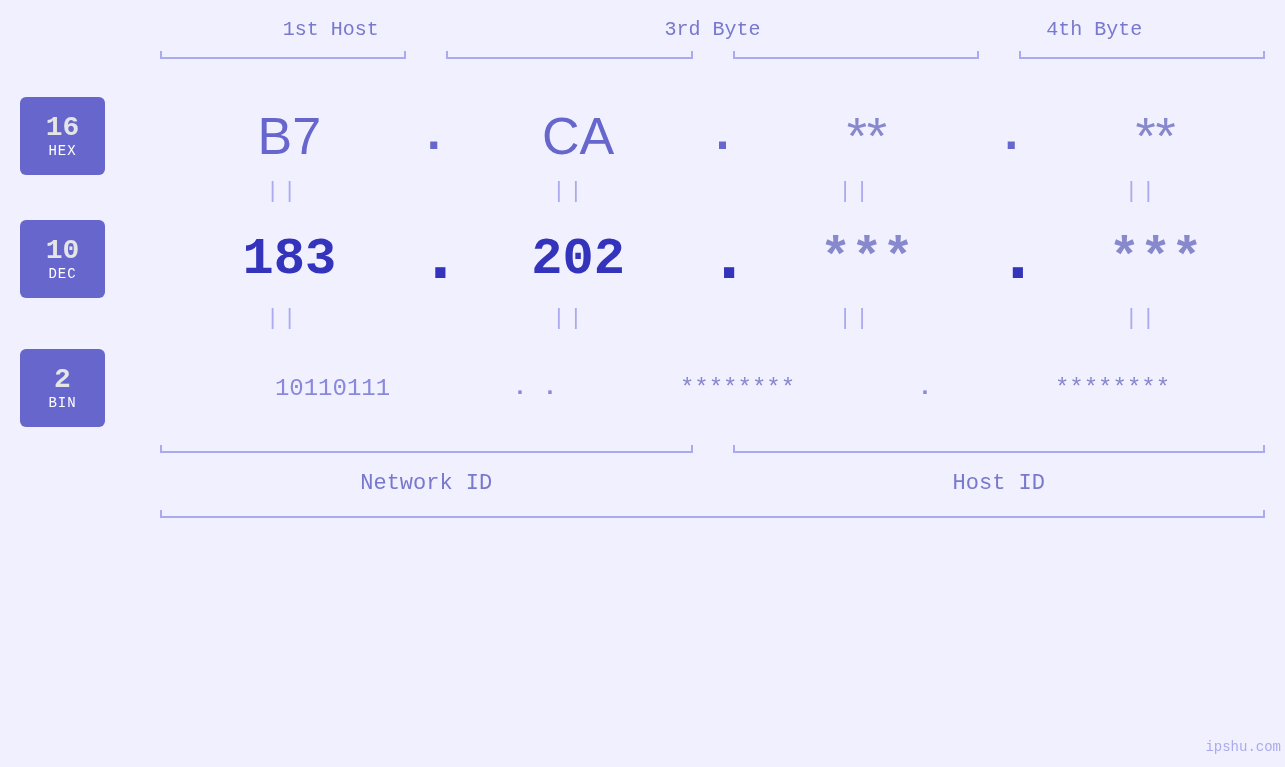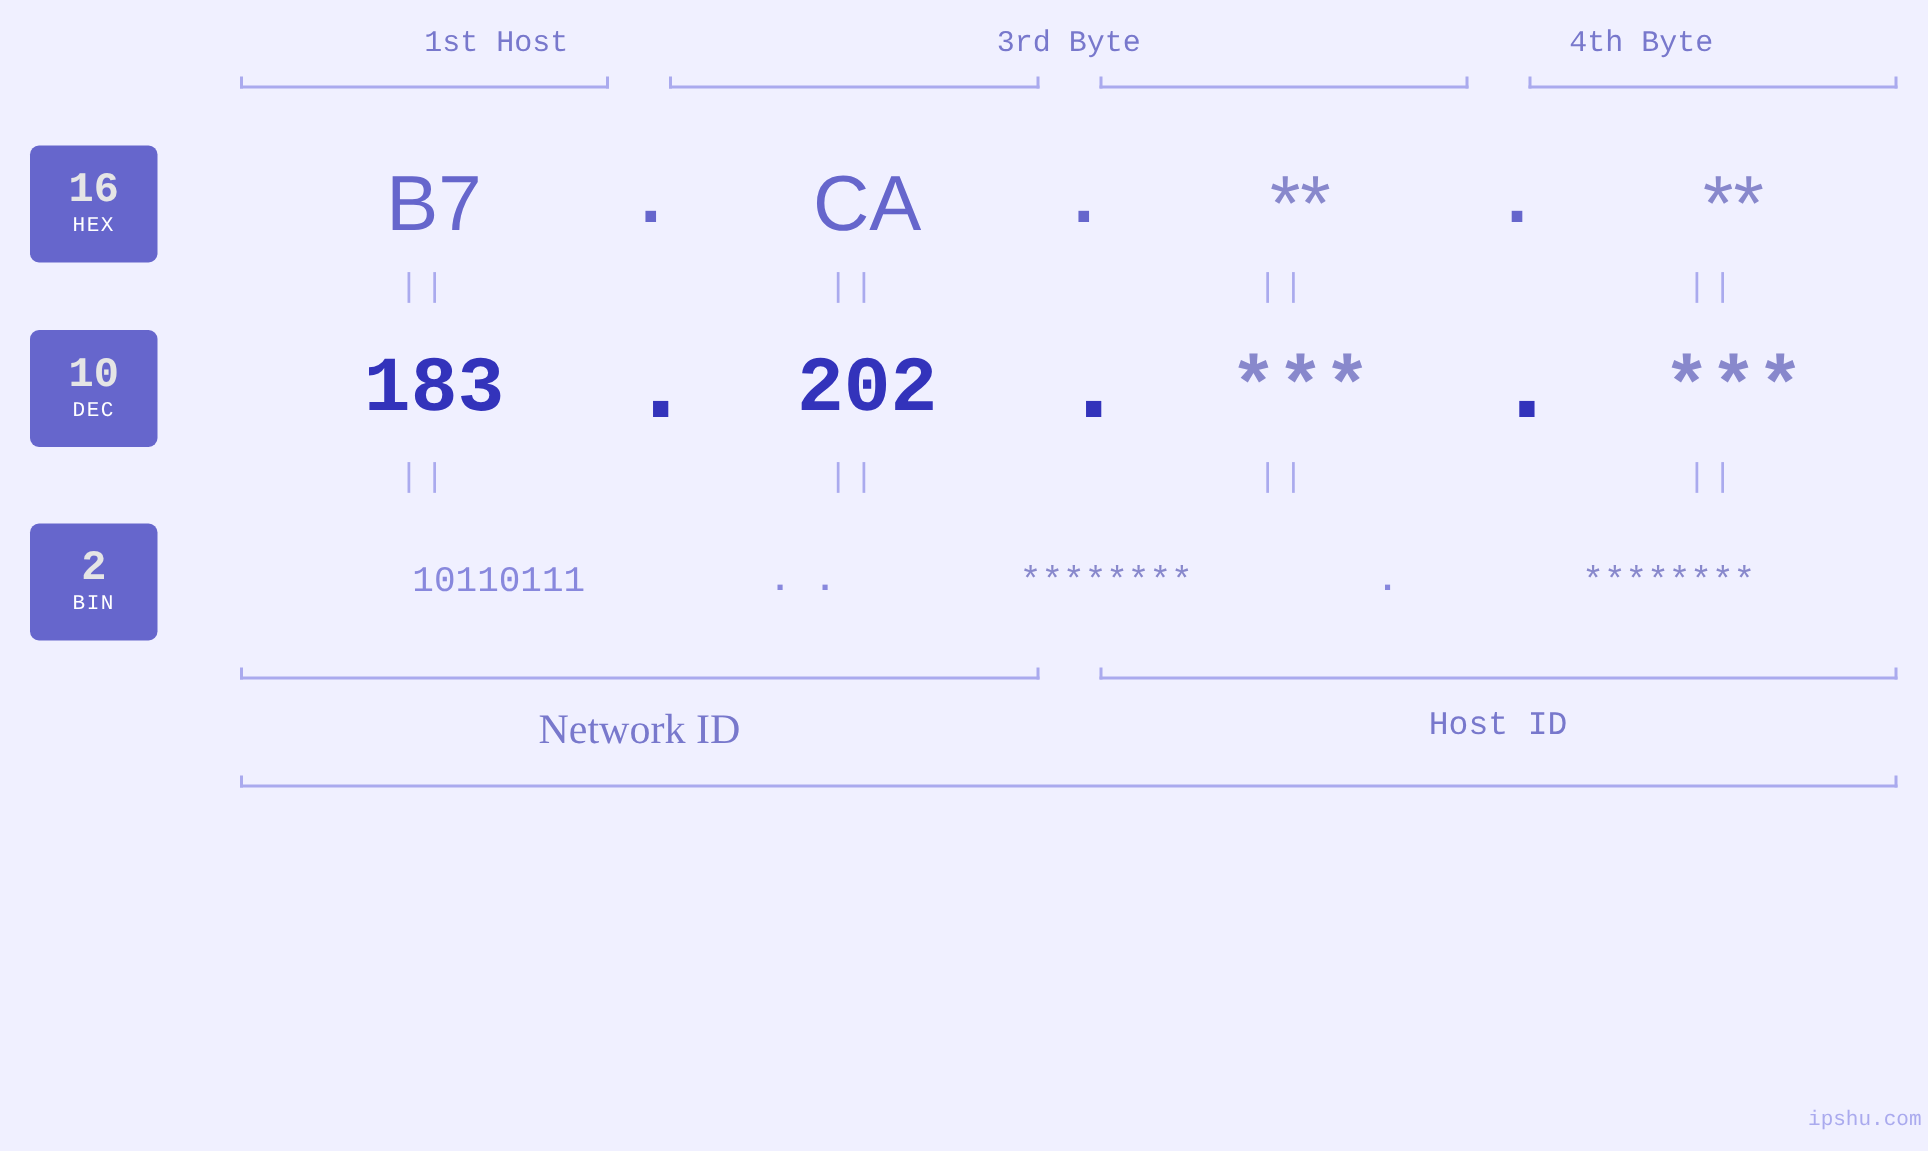--- a/index.html
+++ b/index.html
@@ -234,22 +234,22 @@
     .section-labels {
       display: flex;
       margin-left: 140px;
       margin-top: 10px;
     }
 
     .network-label {
       flex: 2;
       text-align: center;
       color: #7878cc;
-      font-size: 28px;
-      font-family: Liberation Serif, serif;
+      font-size: 22px;
+      font-family: Liberation Mono, monospace;
     }
 
     .host-label {
       flex: 2;
       text-align: center;
       color: #7878cc;
       font-size: 22px;
       font-family: 'Courier New', Courier, monospace;
     }
 

